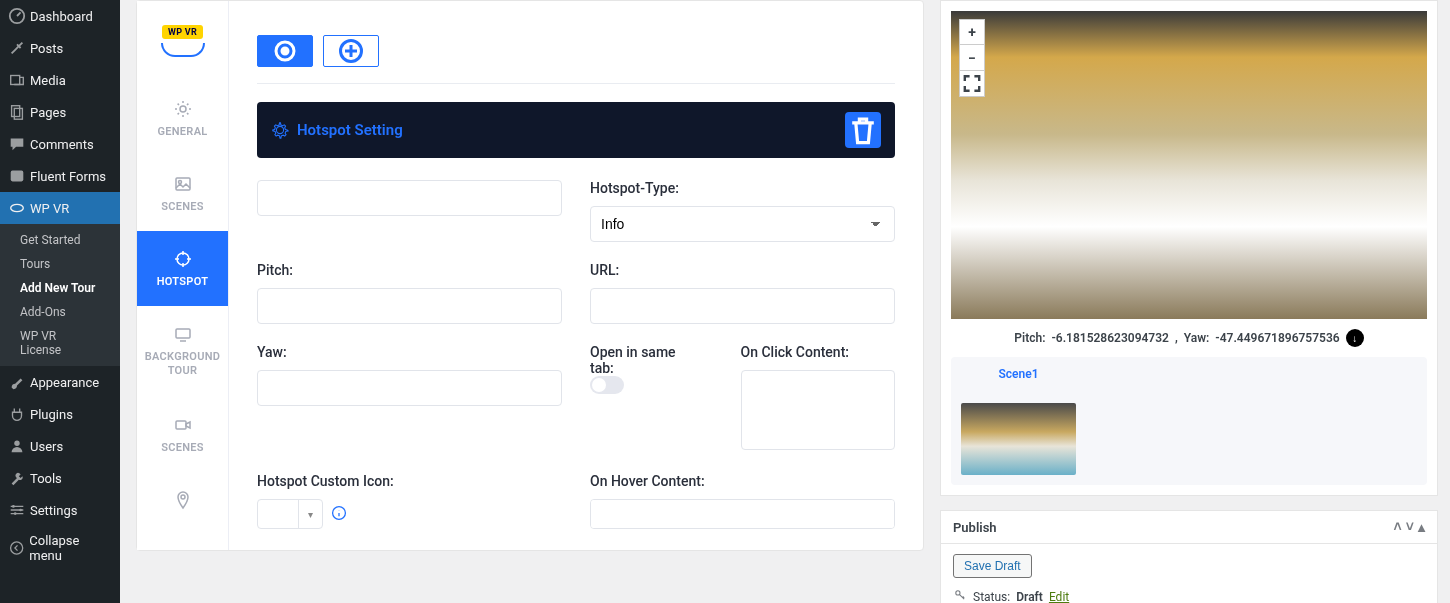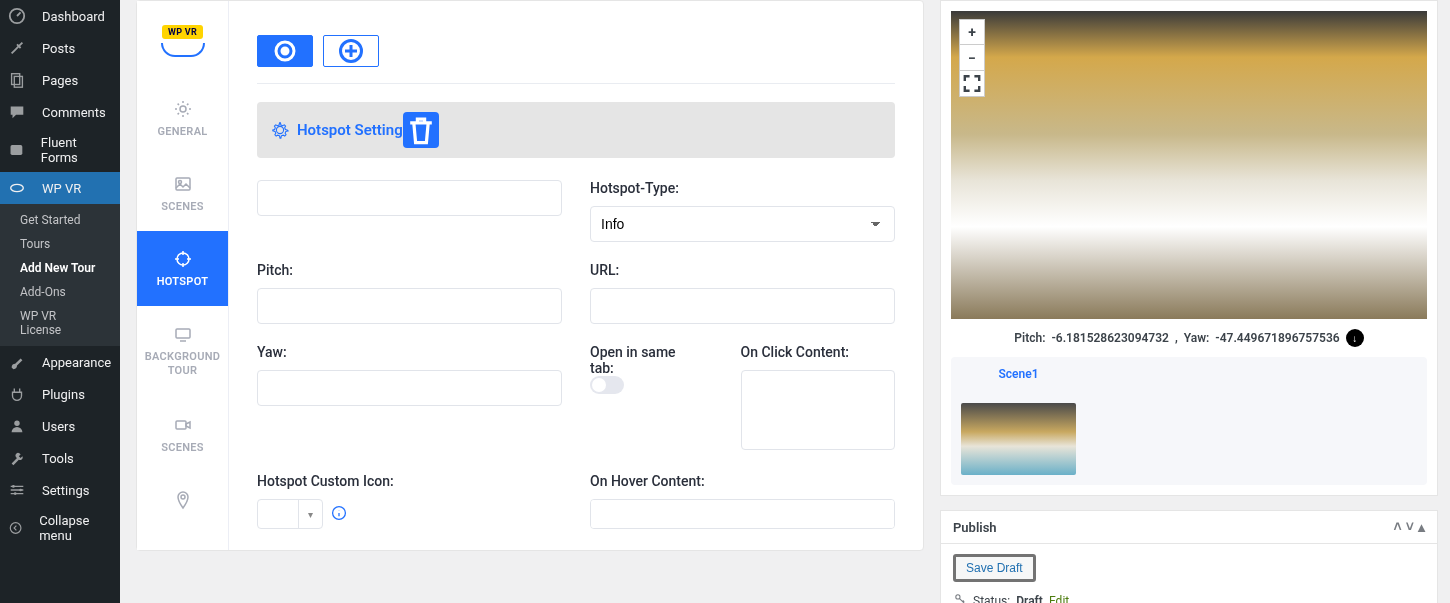--- a/index.html
+++ b/index.html
@@ -1,18 +1,18 @@
 <!DOCTYPE html>
 <html><head>
 <meta charset="utf-8">
 <style>
 * { box-sizing: border-box; margin: 0; padding: 0; }
 body { font-family: -apple-system, BlinkMacSystemFont, "Segoe UI", Roboto, sans-serif; font-size: 13px; background: #f0f0f1; color: #3c434a; width: 1450px; height: 603px; overflow: hidden; display: flex; }
 .wp-sidebar { width: 120px; background: #1d2327; color: #f0f0f1; height: 603px; overflow-y: auto; flex-shrink: 0; }
-.wp-menu-item { display: flex; align-items: center; padding: 7px 8px; color: #f0f0f1; cursor: pointer; font-size: 13px; gap: 16px; }
+.wp-menu-item { display: flex; align-items: center; padding: 7px 8px; color: #f0f0f1; cursor: pointer; font-size: 13px; gap: 4px; }
 .wp-menu-item.active { background: #2271b1; position: relative; }
 .wp-menu-item.active::after { content: ''; position: absolute; right: -8px; top: 50%; transform: translateY(-50%); border: 8px solid transparent; border-right-color: #f0f0f1; }
 .wp-menu-item .ico { width: 18px; height: 18px; display: inline-flex; align-items: center; justify-content: center; opacity: 0.6; }
 .wp-menu-item.active .ico { opacity: 1; }
 .wp-submenu { background: #2c3338; padding: 4px 8px; }
 .wp-submenu-item { padding: 5px 12px; font-size: 12px; color: #c3c4c7; cursor: pointer; }
 .wp-submenu-item.bold { color: #fff; font-weight: 600; }
 .main { flex: 1; display: flex; height: 603px; overflow: hidden; }
 .editor-pane { flex: 1; padding: 0 16px; overflow-y: auto; }
 .editor-panel { background: #fff; border: 1px solid #e5e5e5; border-radius: 4px; display: flex; }
@@ -22,21 +22,21 @@
 .side-tab.active { background: #2271ff; color: #fff; }
 .side-tab .tico { width: 20px; height: 20px; display: inline-flex; align-items: center; justify-content: center; }
 .tab-body { flex: 1; padding: 18px 28px; overflow-y: auto; }
 .scene-banner { background: #e4e8f6; border-radius: 4px; padding: 12px; text-align: center; font-size: 14px; color: #2a2f3b; }
 .scene-banner a { color: #2271ff; }
 .btn-row { display: flex; gap: 10px; margin: 16px 0; }
 .sqbtn { width: 56px; height: 32px; display: flex; align-items: center; justify-content: center; border: 1px solid #2271ff; border-radius: 2px; cursor: pointer; }
 .sqbtn.solid { background: #2271ff; color: #fff; }
 .sqbtn.outline { background: #fff; color: #2271ff; }
 .divider { border-top: 1px solid #e9ecf1; margin: 12px 0 18px; }
-.setting-header { background: #e5e5e5; border-radius: 4px; padding: 10px 14px; display: flex; align-items: center; }
+.setting-header { background: #0f172a; border-radius: 4px; padding: 10px 14px; display: flex; align-items: center; justify-content: space-between; }
 .setting-header .lft { display: flex; align-items: center; gap: 8px; color: #2271ff; font-weight: 600; font-size: 15px; }
 .trash-btn { background: #2271ff; color: #fff; border-radius: 4px; width: 36px; height: 36px; display: flex; align-items: center; justify-content: center; cursor: pointer; }
 .form-grid { display: grid; grid-template-columns: 1fr 1fr; gap: 20px 28px; margin-top: 22px; }
 .fld label { display: block; font-size: 14px; color: #2a2f3b; margin-bottom: 10px; font-weight: 500; }
 .fld input[type=text], .fld select, .fld textarea { width: 100%; border: 1px solid #e1e4ea; border-radius: 4px; padding: 9px 10px; font-size: 14px; background: #fff; }
 .fld select { appearance: none; background-image: linear-gradient(45deg, transparent 50%, #666 50%), linear-gradient(135deg, #666 50%, transparent 50%); background-position: calc(100% - 18px) 15px, calc(100% - 13px) 15px; background-size: 5px 5px; background-repeat: no-repeat; }
 .fld textarea { height: 80px; resize: none; }
 .toggle { width: 34px; height: 18px; background: #e5e7ee; border-radius: 9px; position: relative; cursor: pointer; display: inline-block; }
 .toggle::after { content: ''; width: 14px; height: 14px; background: #fff; border-radius: 50%; position: absolute; top: 2px; left: 2px; }
 .icon-picker { display: flex; align-items: center; gap: 8px; }
@@ -54,21 +54,21 @@
 .pano-info .dl { background: #000; color: #fff; border-radius: 50%; width: 18px; height: 18px; display: inline-flex; align-items: center; justify-content: center; font-size: 10px; cursor: pointer; }
 .scene-strip { background: #f6f7fa; padding: 10px; border-radius: 4px; }
 .scene-thumb { width: 115px; }
 .scene-thumb .lbl { color: #2271ff; font-size: 12px; font-weight: 600; text-align: center; padding-bottom: 22px; }
 .scene-thumb .img { height: 72px; background: linear-gradient(180deg, #4a4a4a 0%, #c8a860 40%, #e8e4d8 60%, #6ab0c8 100%); border-radius: 2px; }
 .publish-box { background: #fff; border: 1px solid #e5e5e5; margin-top: 14px; }
 .publish-head { display: flex; align-items: center; justify-content: space-between; padding: 8px 12px; border-bottom: 1px solid #e5e5e5; font-weight: 600; font-size: 13px; }
 .publish-head .ctrls { display: flex; gap: 4px; color: #787c82; font-size: 14px; }
 .publish-head .ctrls span { cursor: pointer; }
 .publish-body { padding: 10px 12px; }
-.save-draft-btn { border: 3px solid #737373; color: #2271b1; background: #f6f7f7; padding: 4px 10px; font-size: 12px; border-radius: 3px; cursor: pointer; }
+.save-draft-btn { border: 1px solid #737373; color: #2271b1; background: #f6f7f7; padding: 4px 10px; font-size: 12px; border-radius: 3px; cursor: pointer; }
 .meta-line { display: flex; align-items: center; gap: 6px; font-size: 12px; margin-top: 10px; }
 .meta-line .ico2 { width: 14px; color: #787c82; }
 .meta-line .val { font-weight: 600; }
 .meta-line a { color: #4d7c0f; text-decoration: underline; cursor: pointer; text-align: right; }
 svg { width: 100%; height: 100%; }
 .col-right-stack { display: flex; flex-direction: row; gap: 20px; }
 .logo-badge { background: #ffd400; color: #004; font-size: 9px; font-weight: 700; padding: 2px 6px; border-radius: 3px; display: inline-block; }
 .logo-ring { width: 44px; height: 14px; border: 2px solid #2271ff; border-top: none; border-radius: 0 0 22px 22px; margin-top: -2px; }
 </style>
 </head>
@@ -84,20 +84,29 @@
       </span>
     <span>Dashboard</span>
   </div>
   <div class="wp-menu-item">
     <span class="ico">
         <svg viewBox="0 0 20 20" fill="currentColor">
           <path d="M4 16 L8 12 L12 8 L16 4 M10 6 L14 10" stroke="currentColor" stroke-width="2" fill="none"></path>
         </svg>
       </span>
     <span>Posts</span>
+  </div>
+  <div class="wp-menu-item">
+    <span class="ico">
+        <svg viewBox="0 0 20 20" fill="currentColor">
+          <rect x="3" y="5" width="10" height="10" fill="none" stroke="currentColor" stroke-width="1.5"></rect>
+          <path d="M13 7 L17 7 L17 15 L7 15" fill="none" stroke="currentColor" stroke-width="1.5"></path>
+        </svg>
+      </span>
+    <span>Media</span>
   </div>
   <div class="wp-menu-item">
     <span class="ico">
         <svg viewBox="0 0 20 20" fill="currentColor">
           <rect x="4" y="3" width="9" height="12" fill="none" stroke="currentColor" stroke-width="1.5"></rect>
           <rect x="7" y="6" width="9" height="12" fill="none" stroke="currentColor" stroke-width="1.5"></rect>
         </svg>
       </span>
     <span>Pages</span>
   </div>

